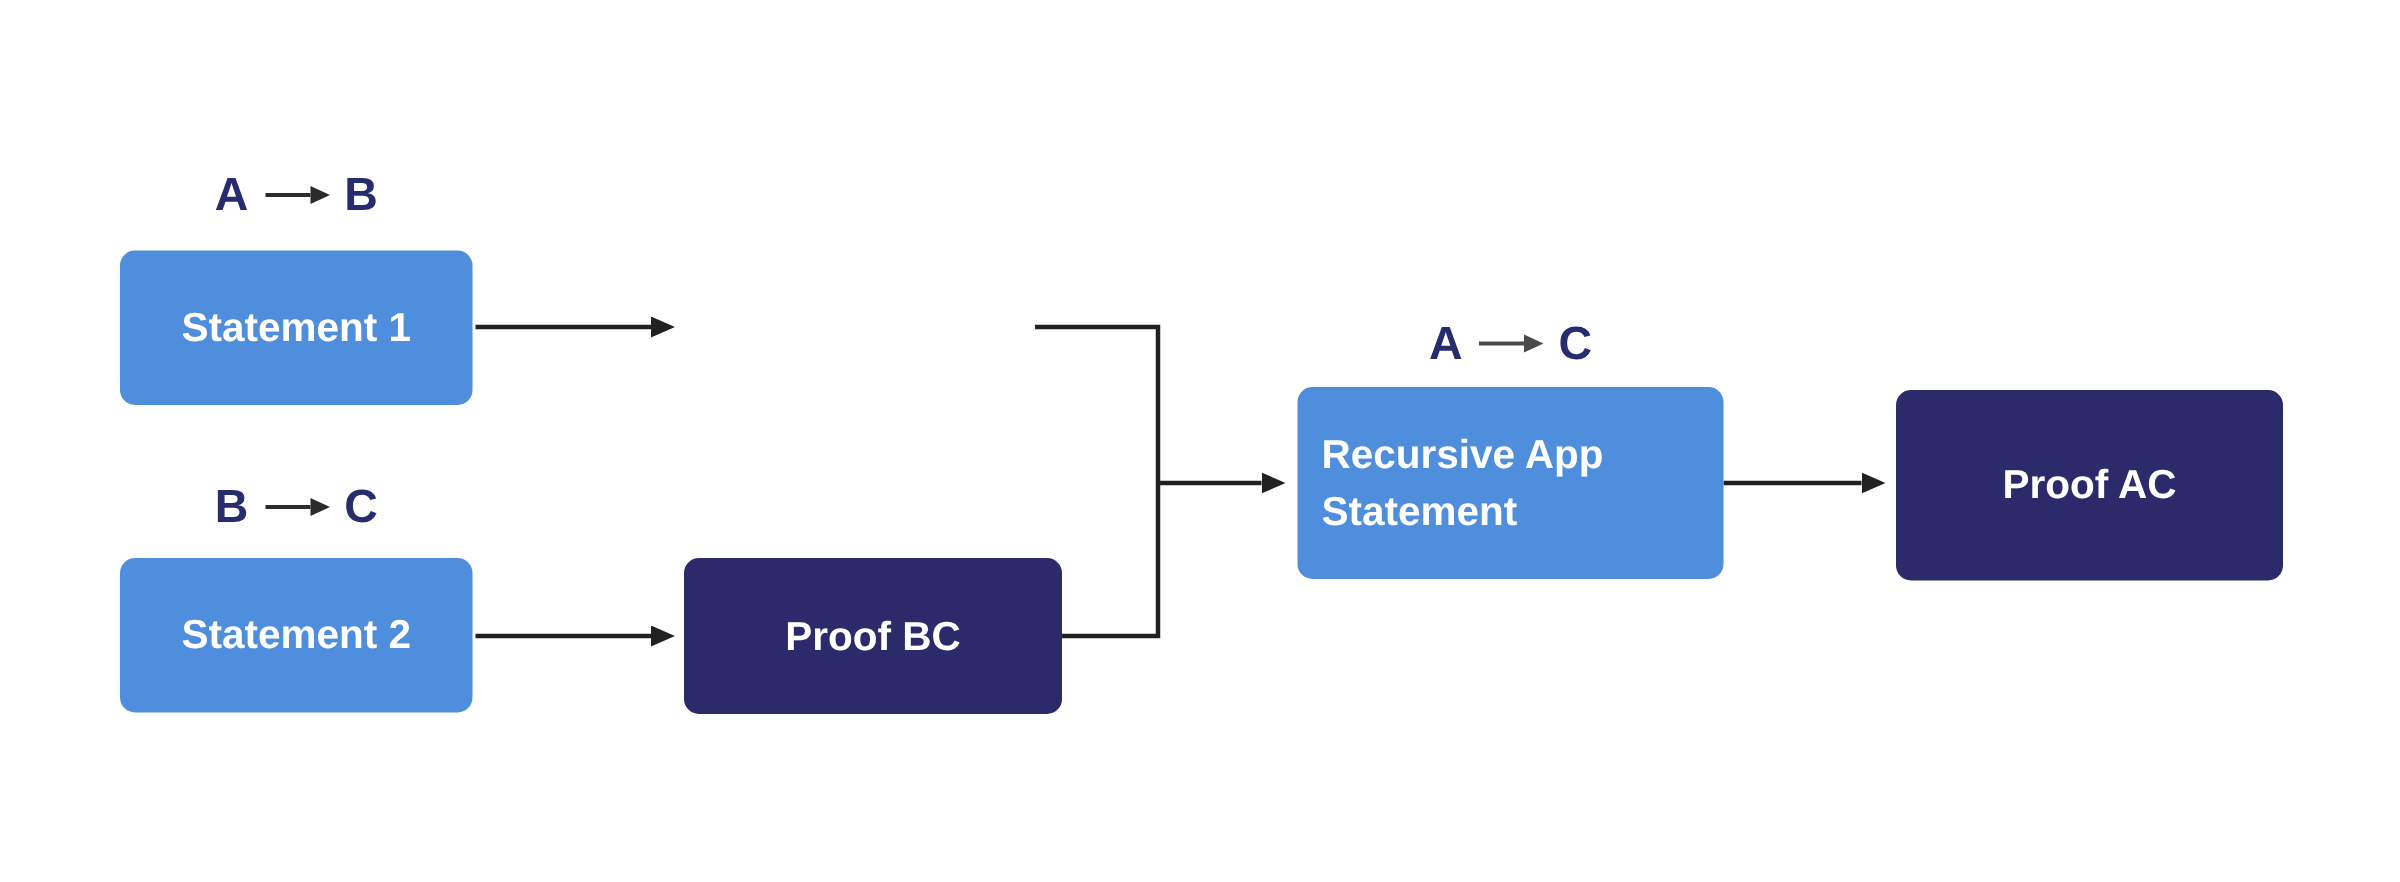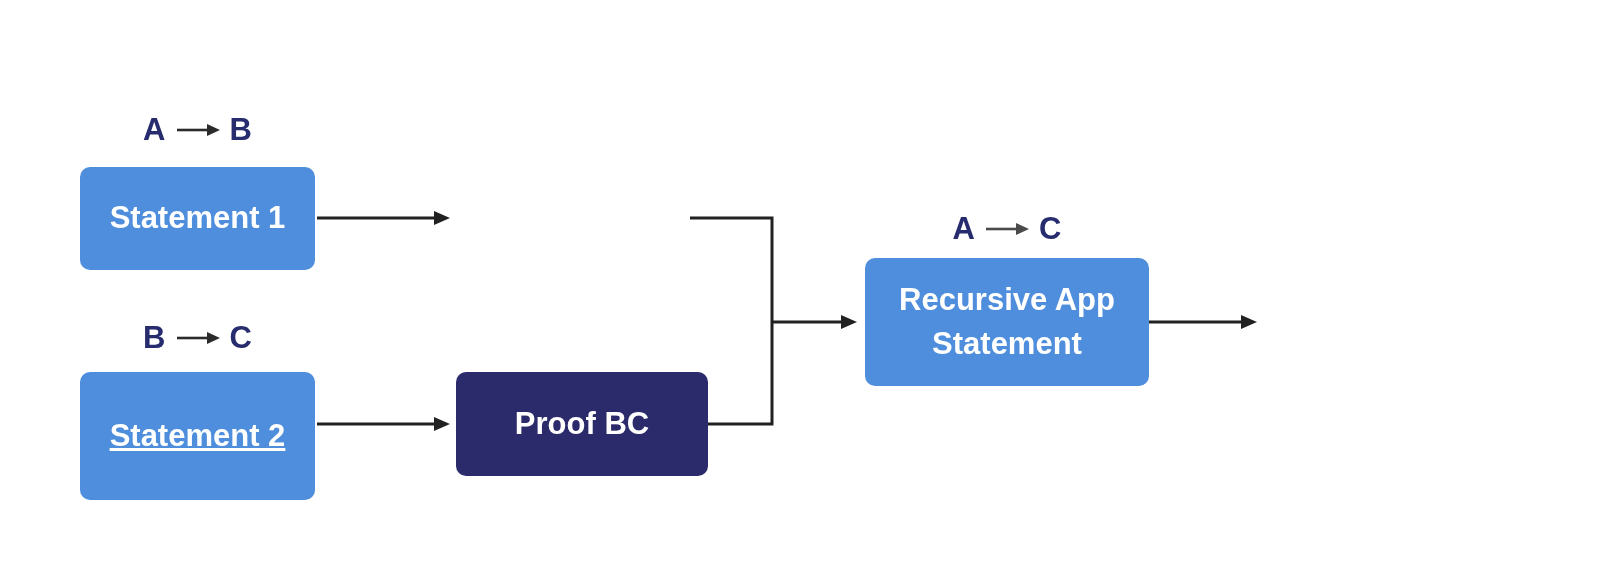--- a/index.html
+++ b/index.html
@@ -17,28 +17,28 @@
     background:var(--bg);
     font-family:"Liberation Sans", sans-serif;
     overflow:hidden;
   }
   .connectors{position:absolute;left:0;top:0;width:1600px;height:588px;}
   .node{
     position:absolute;
     display:flex;align-items:center;justify-content:center;
     border-radius:10px;
     color:var(--box-text);
-    font-weight:700;font-size:31px;
-    text-align:center;line-height:1.42;
+    font-weight:700;font-size:27px;
+    text-align:left;line-height:1.42;
   }
   .node.blue{background:var(--light-blue);}
   .node.navy{background:var(--navy);}
   .n-statement1{left:80px;top:167px;width:235px;height:103px;}
   .n-proof-ab{left:456px;top:166px;width:234px;height:104px;}
-  .n-statement2{left:80px;top:372px;width:235px;height:128px;text-decoration:underline;}
+  .n-statement2{left:80px;top:372px;width:235px;height:103px;}
   .n-proof-bc{left:456px;top:372px;width:252px;height:104px;}
   .n-recursive{left:865px;top:258px;width:284px;height:128px;padding:0 16px;box-sizing:border-box;}
   .n-proof-ac{left:1264px;top:260px;width:258px;height:127px;}
   .edge-label{
     position:absolute;
     display:flex;align-items:center;justify-content:center;
     gap:10px;
     color:var(--label-navy);
     font-weight:700;font-size:31px;line-height:36px;
     height:36px;
@@ -103,14 +103,17 @@
   </div>
 
   <div class="node navy n-proof-bc">
     <span>Proof BC</span>
   </div>
 
   <div class="node blue n-recursive">
     <span>Recursive App Statement</span>
   </div>
 
+  <div class="node navy n-proof-ac">
+    <span>Proof AC</span>
+  </div>
 
 </div>
 
 </body></html>

